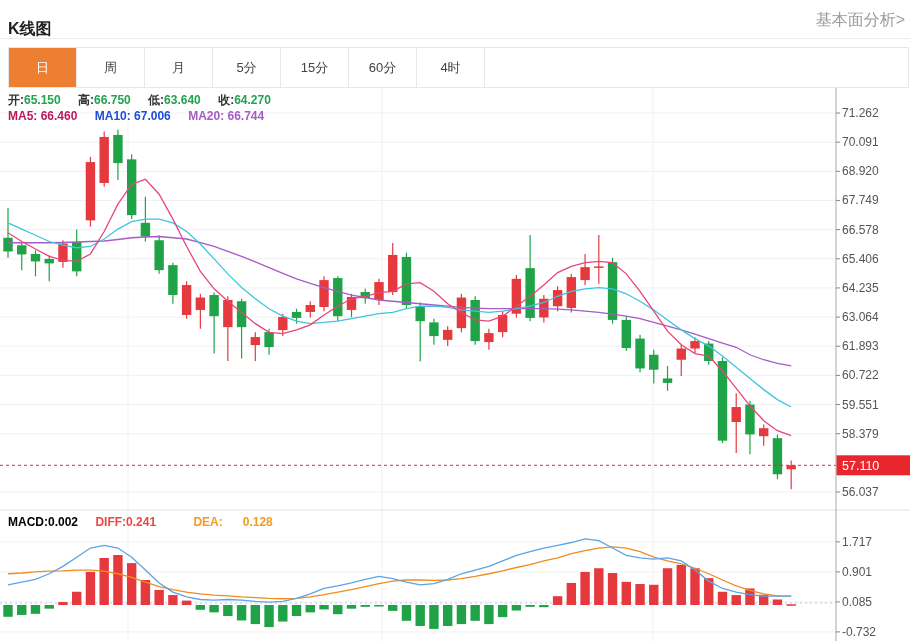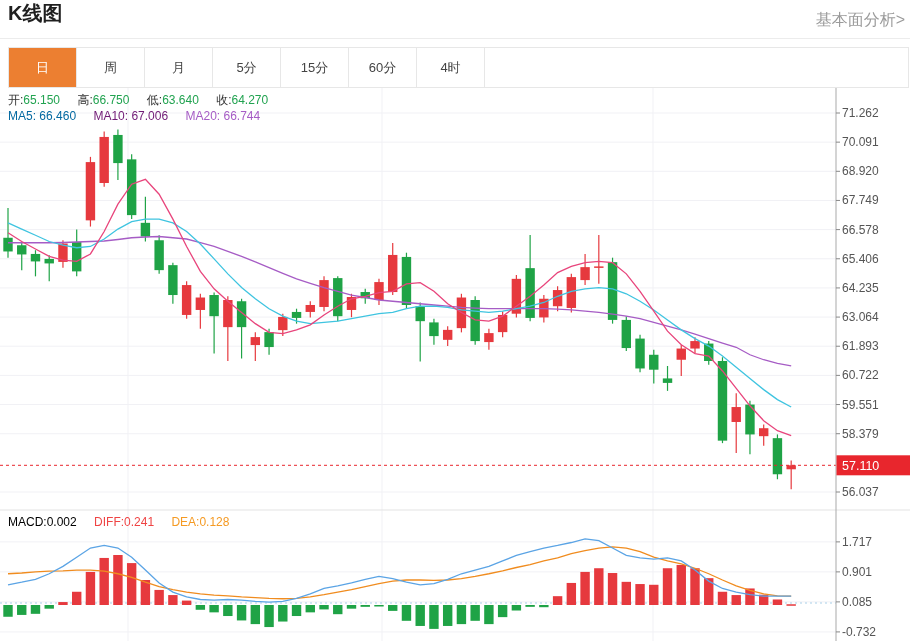--- a/index.html
+++ b/index.html
@@ -1,36 +1,36 @@
 <!DOCTYPE html>
 <html><head>
 <meta charset="utf-8">
 <style>
   html,body{margin:0;padding:0;background:#fff;font-family:"Liberation Sans","DejaVu Sans",sans-serif;}
   #app{position:relative;width:910px;height:641px;background:#fff;overflow:hidden;}
   #chart-svg{position:absolute;left:0;top:0;z-index:0;}
-  .hdr-title{position:absolute;left:8px;top:0;font-size:20px;font-weight:bold;color:#1f1f1f;z-index:3;}
+  .hdr-title{position:absolute;left:8px;top:19px;font-size:16px;font-weight:bold;color:#1f1f1f;z-index:3;}
   .hdr-link{position:absolute;right:5px;top:10px;font-size:16px;color:#9a9a9a;text-decoration:none;z-index:3;cursor:pointer;}
   .hdr-divider{position:absolute;left:0;top:38px;width:910px;border-top:1px solid #ececec;z-index:2;}
   .tabbar{position:absolute;left:8px;top:47px;width:901px;height:41px;box-sizing:border-box;border:1px solid #e7e7e7;background:#fff;display:flex;z-index:3;}
   .tab{width:68px;box-sizing:border-box;border-right:1px solid #e7e7e7;text-align:center;line-height:39px;font-size:13px;color:#444;cursor:pointer;flex:0 0 auto;}
   .tab.active{background:#ec7f31;color:#fff;}
-  .legend{position:absolute;z-index:2;font-size:12px;white-space:nowrap;pointer-events:none;}
+  .legend{position:absolute;z-index:2;font-size:12px;white-space:nowrap;pointer-events:none;font-weight:bold;}
   #legend-ohlc{left:8px;top:92px;}
   #legend-ma{left:8px;top:109px;}
   #legend-macd{left:8px;top:515px;}
   .lg-label{color:#333;}
   .lg-gap{display:inline-block;width:14px;}
   .v-green{color:#21a350;}
-  .v-ma5{color:#0369a1;}
-  .v-ma10{color:#701a75;}
+  .v-ma5{color:#be185d;}
+  .v-ma10{color:#1d4ed8;}
   .v-ma20{color:#a65cc5;margin-top:35px;}
   .v-macd{color:#000000;}
   .v-diff{color:#ef4444;}
-  .v-dea{color:#f59a23;}
+  .v-dea{color:#f59a23;margin-left:20px;}
 </style>
 </head>
 <body>
 
 <div id="app">
   <svg id="chart-svg" width="910" height="641">
       <line x1="0" y1="113" x2="836" y2="113" stroke="#f1f1f5" stroke-width="1"></line>
       <line x1="0" y1="142.15087400000016" x2="836" y2="142.15087400000016" stroke="#f1f1f5" stroke-width="1"></line>
       <line x1="0" y1="171.30174799999998" x2="836" y2="171.30174799999998" stroke="#f1f1f5" stroke-width="1"></line>
       <line x1="0" y1="200.45262200000013" x2="836" y2="200.45262200000013" stroke="#f1f1f5" stroke-width="1"></line>

